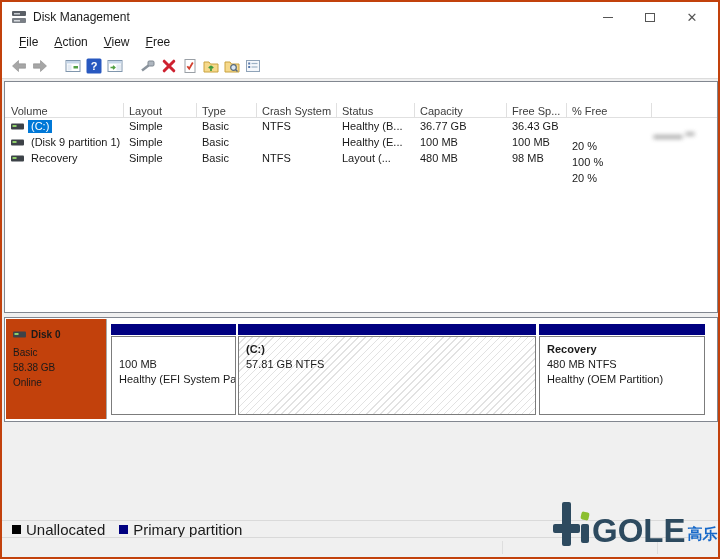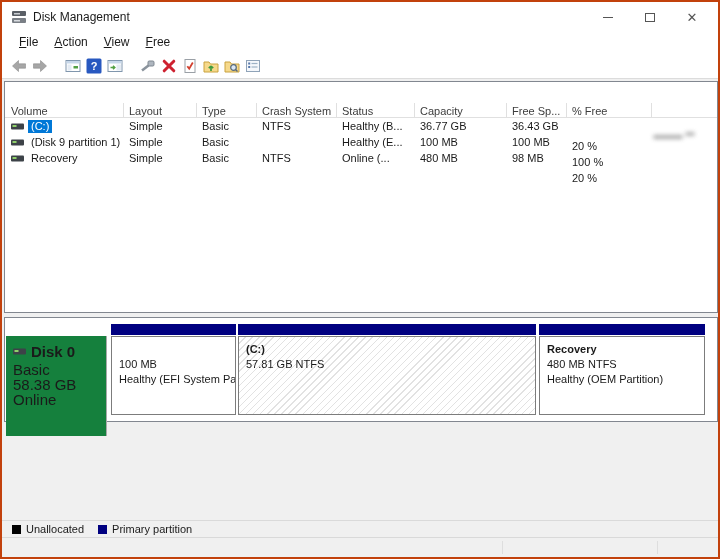--- a/index.html
+++ b/index.html
@@ -97,25 +97,25 @@
   .blur-mark .b1 { position: absolute; left: 0; top: 4px; width: 30px; height: 4px; background: #8f8f8f; border-radius: 2px; }
   .blur-mark .b2 { position: absolute; right: 0; top: 1px; width: 10px; height: 4px; background: #9a9a9a; border-radius: 2px; }
 
   
   .graph-panel {
     position: absolute; left: 2px; top: 315px; width: 714px; height: 105px;
     background: #ffffff;
     border: 1px solid #828790;
   }
   .disk-info {
-    position: absolute; left: 1px; top: 18px; width: 101px; height: 100px;
-    background: #15803d;
+    position: absolute; left: 1px; top: 1px; width: 101px; height: 100px;
+    background: #c2410c;
     border-right: 1px solid #a8a8a8;
     padding: 8px 6px 0 7px;
-    font-size: 15px; color: #1a1a1a; line-height: 15px;
+    font-size: 10px; color: #1a1a1a; line-height: 15px;
     cursor: default;
   }
   .disk-title { display: flex; align-items: center; gap: 5px; font-weight: bold; margin-bottom: 3px; }
   .partition { position: absolute; top: 6px; height: 92px; cursor: default; }
   .p-efi { left: 106px; width: 125px; }
   .p-c { left: 233px; width: 298px; }
   .p-rec { left: 534px; width: 166px; }
   .pbar { height: 11px; background: #000080; }
   .pbody {
     height: 79px; margin-top: 1px;
@@ -134,21 +134,21 @@
   .legend {
     position: absolute; left: 0; top: 518px; right: 0; height: 17px;
     border-top: 1px solid #dadada;
     display: flex; align-items: center;
     padding-left: 10px;
     background: #f0f0f0;
   }
   .sw { width: 9px; height: 9px; display: inline-block; margin-right: 5px; }
   .sw-black { background: #000000; }
   .sw-navy { background: #000080; margin-left: 14px; }
-  .legend-label { font-size: 11px; color: #1a1a1a; }
+  .legend-label { font-size: 15px; color: #1a1a1a; }
 
   
   .statusbar {
     position: absolute; left: 0; top: 535px; right: 0; bottom: 0;
     background: #f0f0f0;
     border-top: 1px solid #d9d9d9;
   }
   .sb-sep { position: absolute; top: 3px; bottom: 3px; width: 1px; background: #dedede; }
   .sb-sep.s1 { left: 500px; }
   .sb-sep.s2 { left: 655px; }
@@ -339,21 +339,21 @@
           <svg width="13" height="7" viewBox="0 0 13 7">
               <rect x="0" y="0.5" width="13" height="6" rx="1" fill="#3d4248"></rect>
               <rect x="1.5" y="2" width="4" height="2" fill="#8fd06a"></rect>
             </svg>
         </span>
         <span class="vol-name">Recovery</span>
       </div>
       <div class="lv-cell c-layout">Simple</div>
       <div class="lv-cell c-type">Basic</div>
       <div class="lv-cell c-fs">NTFS</div>
-      <div class="lv-cell c-status">Online (...</div>
+      <div class="lv-cell c-status">Layout (...</div>
       <div class="lv-cell c-capacity">480 MB</div>
       <div class="lv-cell c-free">98 MB</div>
       <div class="lv-cell c-pct">20 %</div>
     </div>
 
     <div class="blur-mark">
         <span class="b1"></span>
         <span class="b2"></span>
       </div>
   </div>
@@ -406,14 +406,26 @@
     <span class="legend-label">Unallocated</span>
     <span class="sw sw-navy"></span>
     <span class="legend-label">Primary partition</span>
   </div>
 
   <div class="statusbar">
     <div class="sb-sep s1"></div>
     <div class="sb-sep s2"></div>
   </div>
 
+  <div class="logo">
+    <div class="logo-h">
+        <div class="h-v"></div>
+        <div class="h-h"></div>
+      </div>
+    <div class="logo-i">
+        <div class="dot"></div>
+        <div class="stem"></div>
+      </div>
+    <span class="logo-gole">GOLE</span>
+    <span class="logo-cn">高乐</span>
+  </div>
 
 </div>
 
 </body></html>

